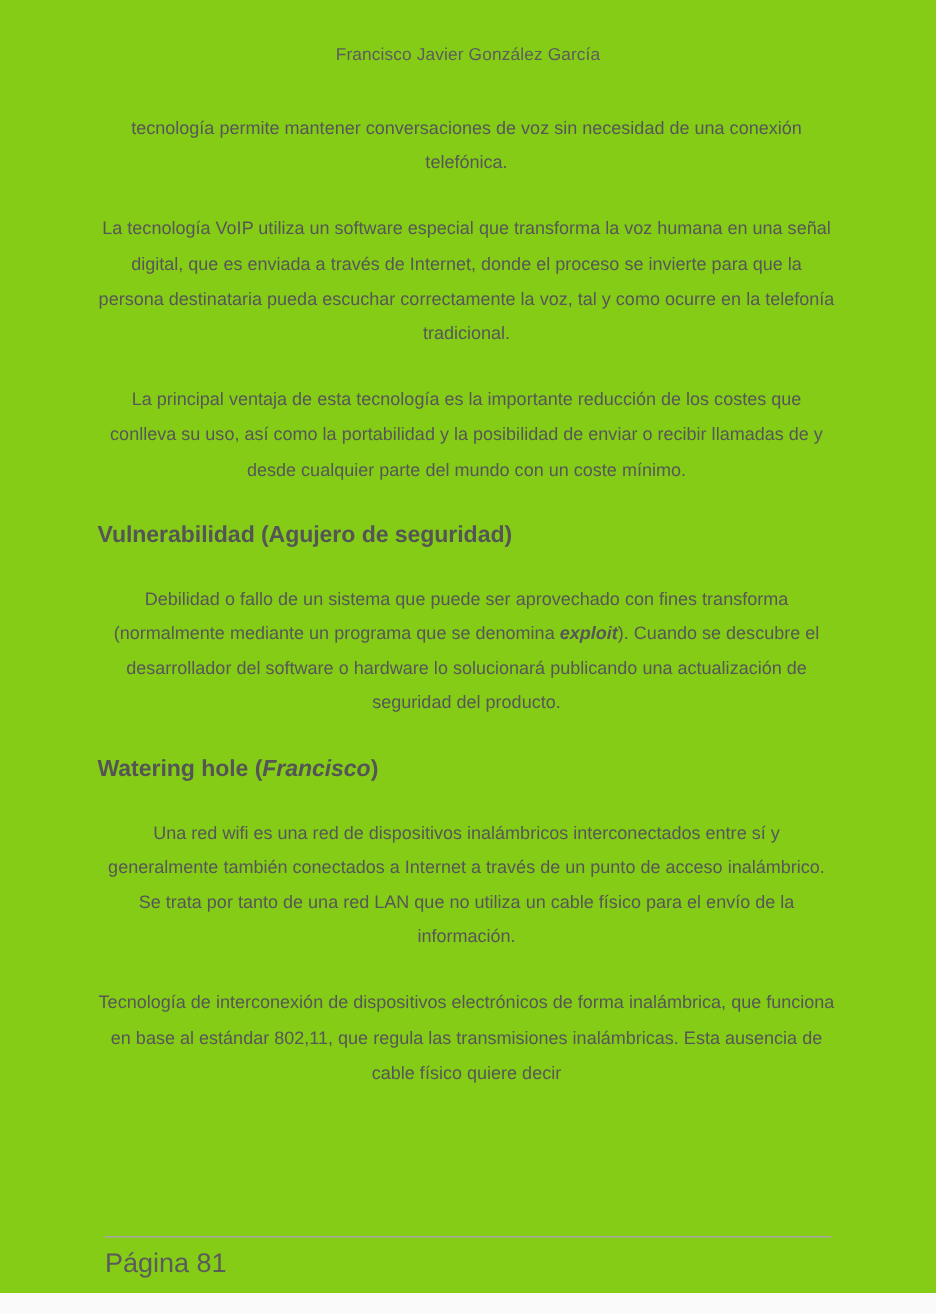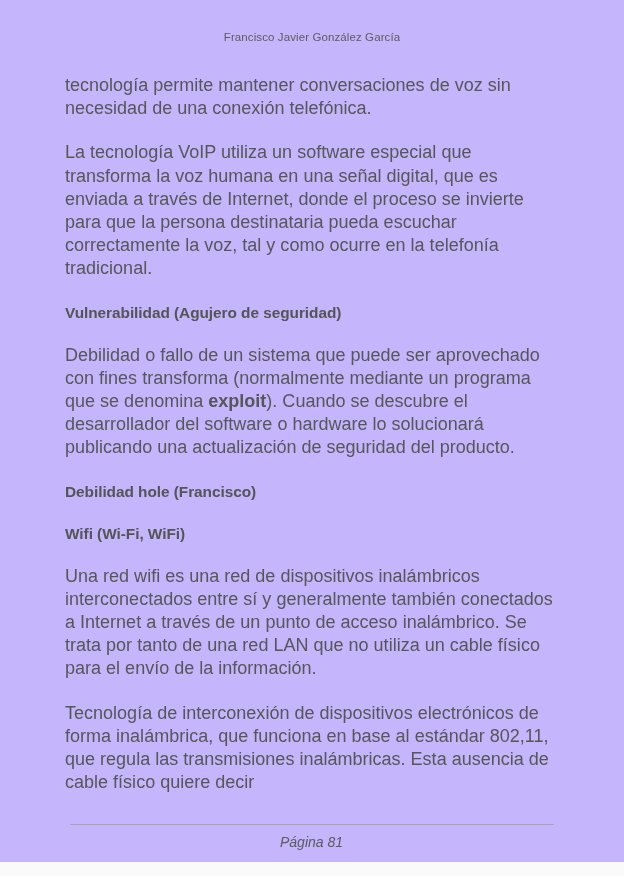--- a/index.html
+++ b/index.html
@@ -4,21 +4,21 @@
 <style>
   html, body {
     margin: 0;
     padding: 0;
     background: #ffffff;
   }
   .page {
     position: relative;
     width: 624px;
     height: 876px;
-    background: #c4b5fd;
+    background: #84cc16;
     overflow: hidden;
     font-family: "Liberation Sans", sans-serif;
     box-sizing: border-box;
   }
   .page-bottom-edge {
     position: absolute;
     left: 0;
     right: 0;
     bottom: 0;
     height: 14px;
@@ -36,83 +36,83 @@
     letter-spacing: 0.1px;
   }
   .content {
     position: absolute;
     left: 65px;
     top: 74px;
     width: 492px;
   }
   p.body-par {
     margin: 0 0 21px 0;
-    font-size: 18px;
+    font-size: 12px;
     line-height: 23.2px;
     color: #575757;
-    text-align: left;
+    text-align: center;
     letter-spacing: 0.01px;
   }
   p.body-par:last-child {
     margin-bottom: 0;
   }
   h2.section-heading {
     margin: 0 0 20px 0;
     font-size: 15.4px;
     line-height: 22px;
     font-weight: bold;
     color: #555555;
     letter-spacing: -0.05px;
   }
   .bi {
     font-weight: bold;
+    font-style: italic;
   }
   .footer {
     position: absolute;
     left: 70px;
     width: 484px;
     top: 824px;
   }
   .footer-rule {
     width: 100%;
     height: 1px;
     background: #a6a6a6;
   }
   .footer-text {
     margin-top: 10px;
-    text-align: center;
-    font-size: 14px;
+    text-align: left;
+    font-size: 18px;
     line-height: 15px;
-    font-style: italic;
     color: #5b5b5b;
     padding-right: 1px;
   }
 </style>
 </head>
 <body>
 
 <div class="page">
 
   <div class="running-header">Francisco Javier González García</div>
 
   <div class="content">
 
     <p class="body-par">tecnología permite mantener conversaciones de voz sin necesidad de una conexión telefónica.</p>
 
     <p class="body-par">La tecnología VoIP utiliza un software especial que transforma la voz humana en una señal digital, que es enviada a través de Internet, donde el proceso se invierte para que la persona destinataria pueda escuchar correctamente la voz, tal y como ocurre en la telefonía tradicional.</p>
 
+    <p class="body-par">La principal ventaja de esta tecnología es la importante reducción de los costes que conlleva su uso, así como la portabilidad y la posibilidad de enviar o recibir llamadas de y desde cualquier parte del mundo con un coste mínimo.</p>
 
     <h2 class="section-heading">Vulnerabilidad (Agujero de seguridad)</h2>
 
     <p class="body-par"><span>Debilidad o fallo de un sistema que puede ser aprovechado con fines transforma (normalmente mediante un programa que se denomina </span><span class="bi">exploit</span><span>). Cuando se descubre el desarrollador del software o hardware lo solucionará publicando una actualización de seguridad del producto.</span></p>
 
-    <h2 class="section-heading"><span>Debilidad hole (</span><span class="bi">Francisco</span><span>)</span></h2>
+    <h2 class="section-heading"><span>Watering hole (</span><span class="bi">Francisco</span><span>)</span></h2>
 
 
-    <h2 class="section-heading">Wifi (Wi-Fi, WiFi)</h2>
 
     <p class="body-par">Una red wifi es una red de dispositivos inalámbricos interconectados entre sí y generalmente también conectados a Internet a través de un punto de acceso inalámbrico. Se trata por tanto de una red LAN que no utiliza un cable físico para el envío de la información.</p>
 
     <p class="body-par">Tecnología de interconexión de dispositivos electrónicos de forma inalámbrica, que funciona en base al estándar 802,11, que regula las transmisiones inalámbricas. Esta ausencia de cable físico quiere decir</p>
 
   </div>
 
   <div class="footer">
     <div class="footer-rule"></div>
     <div class="footer-text">Página 81</div>

